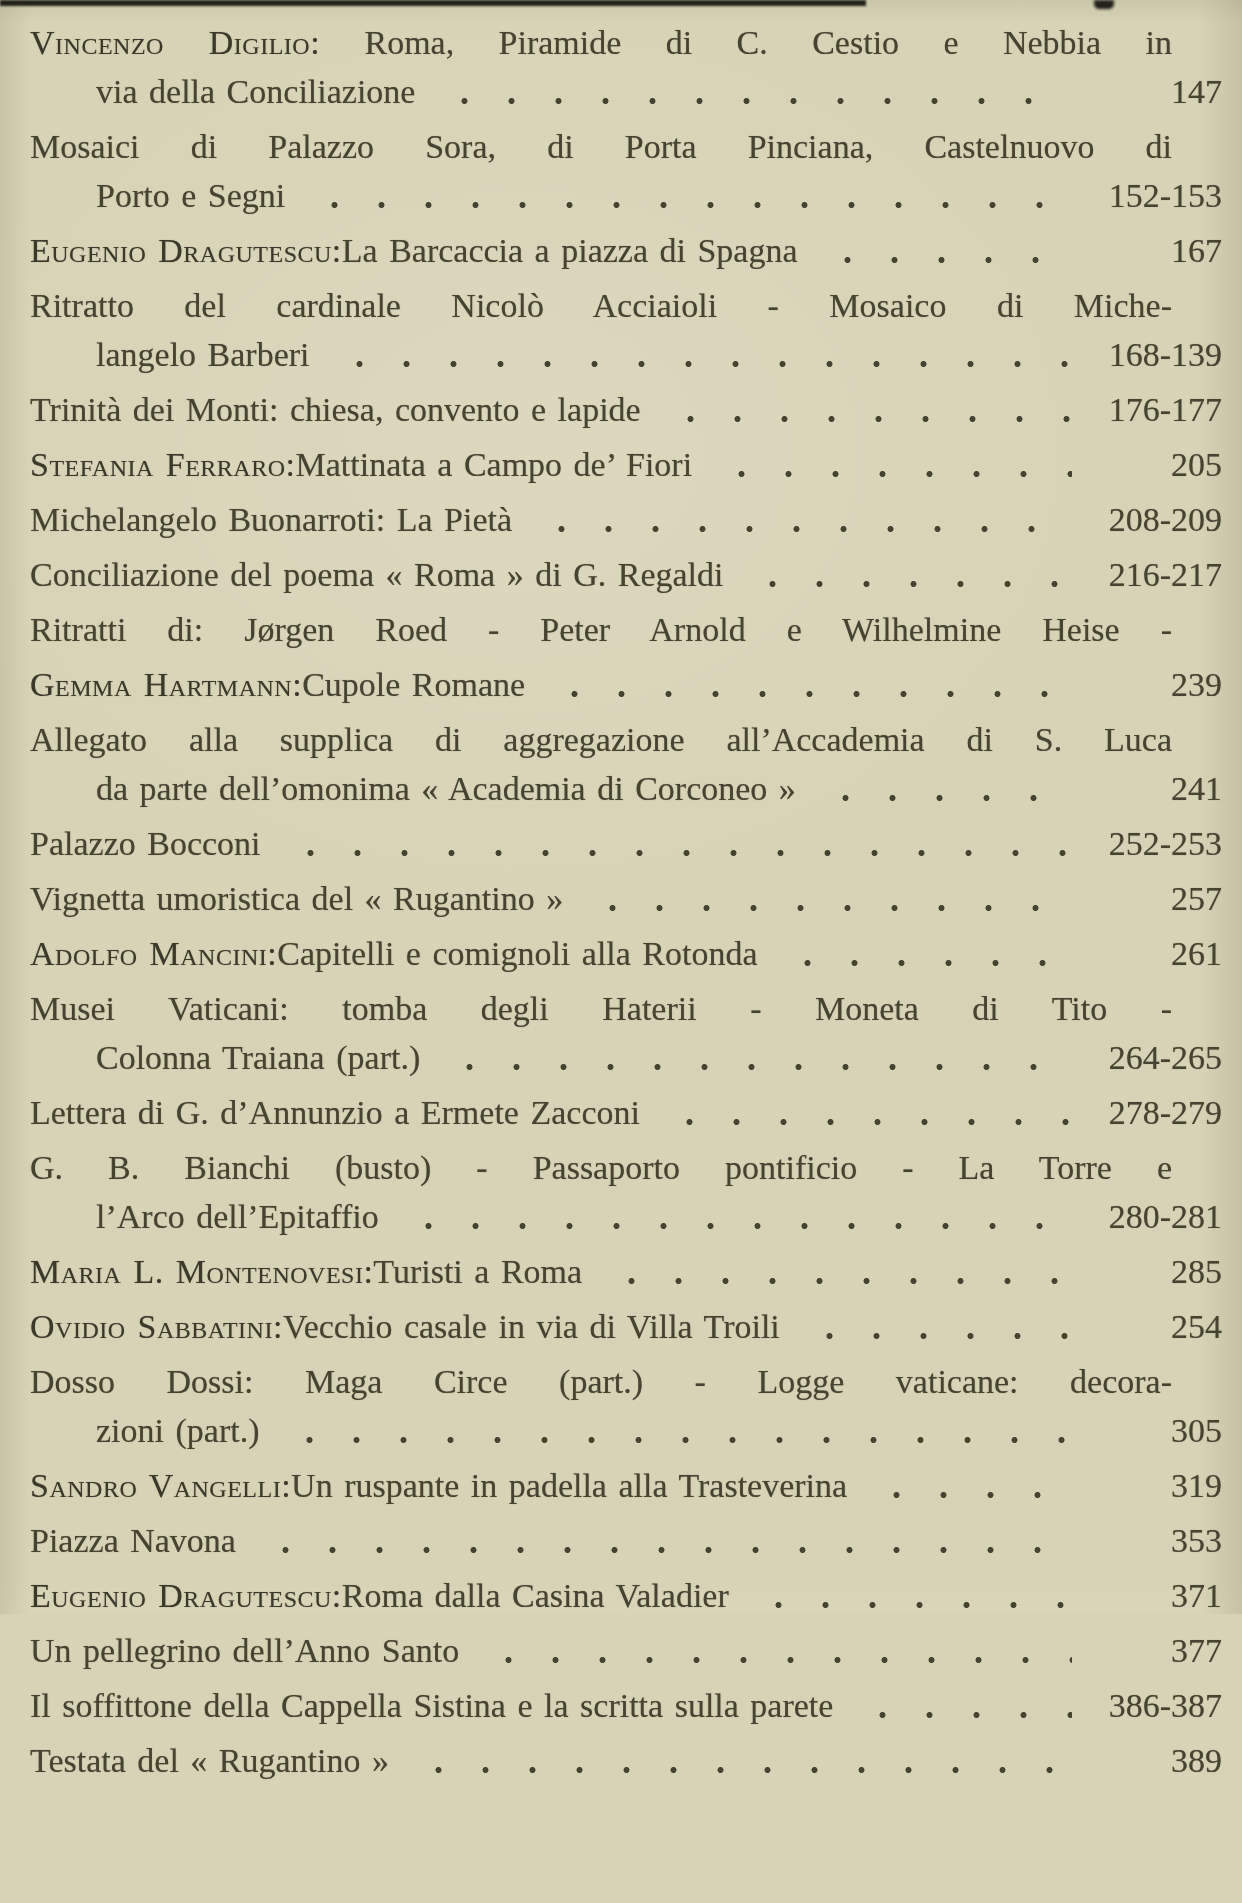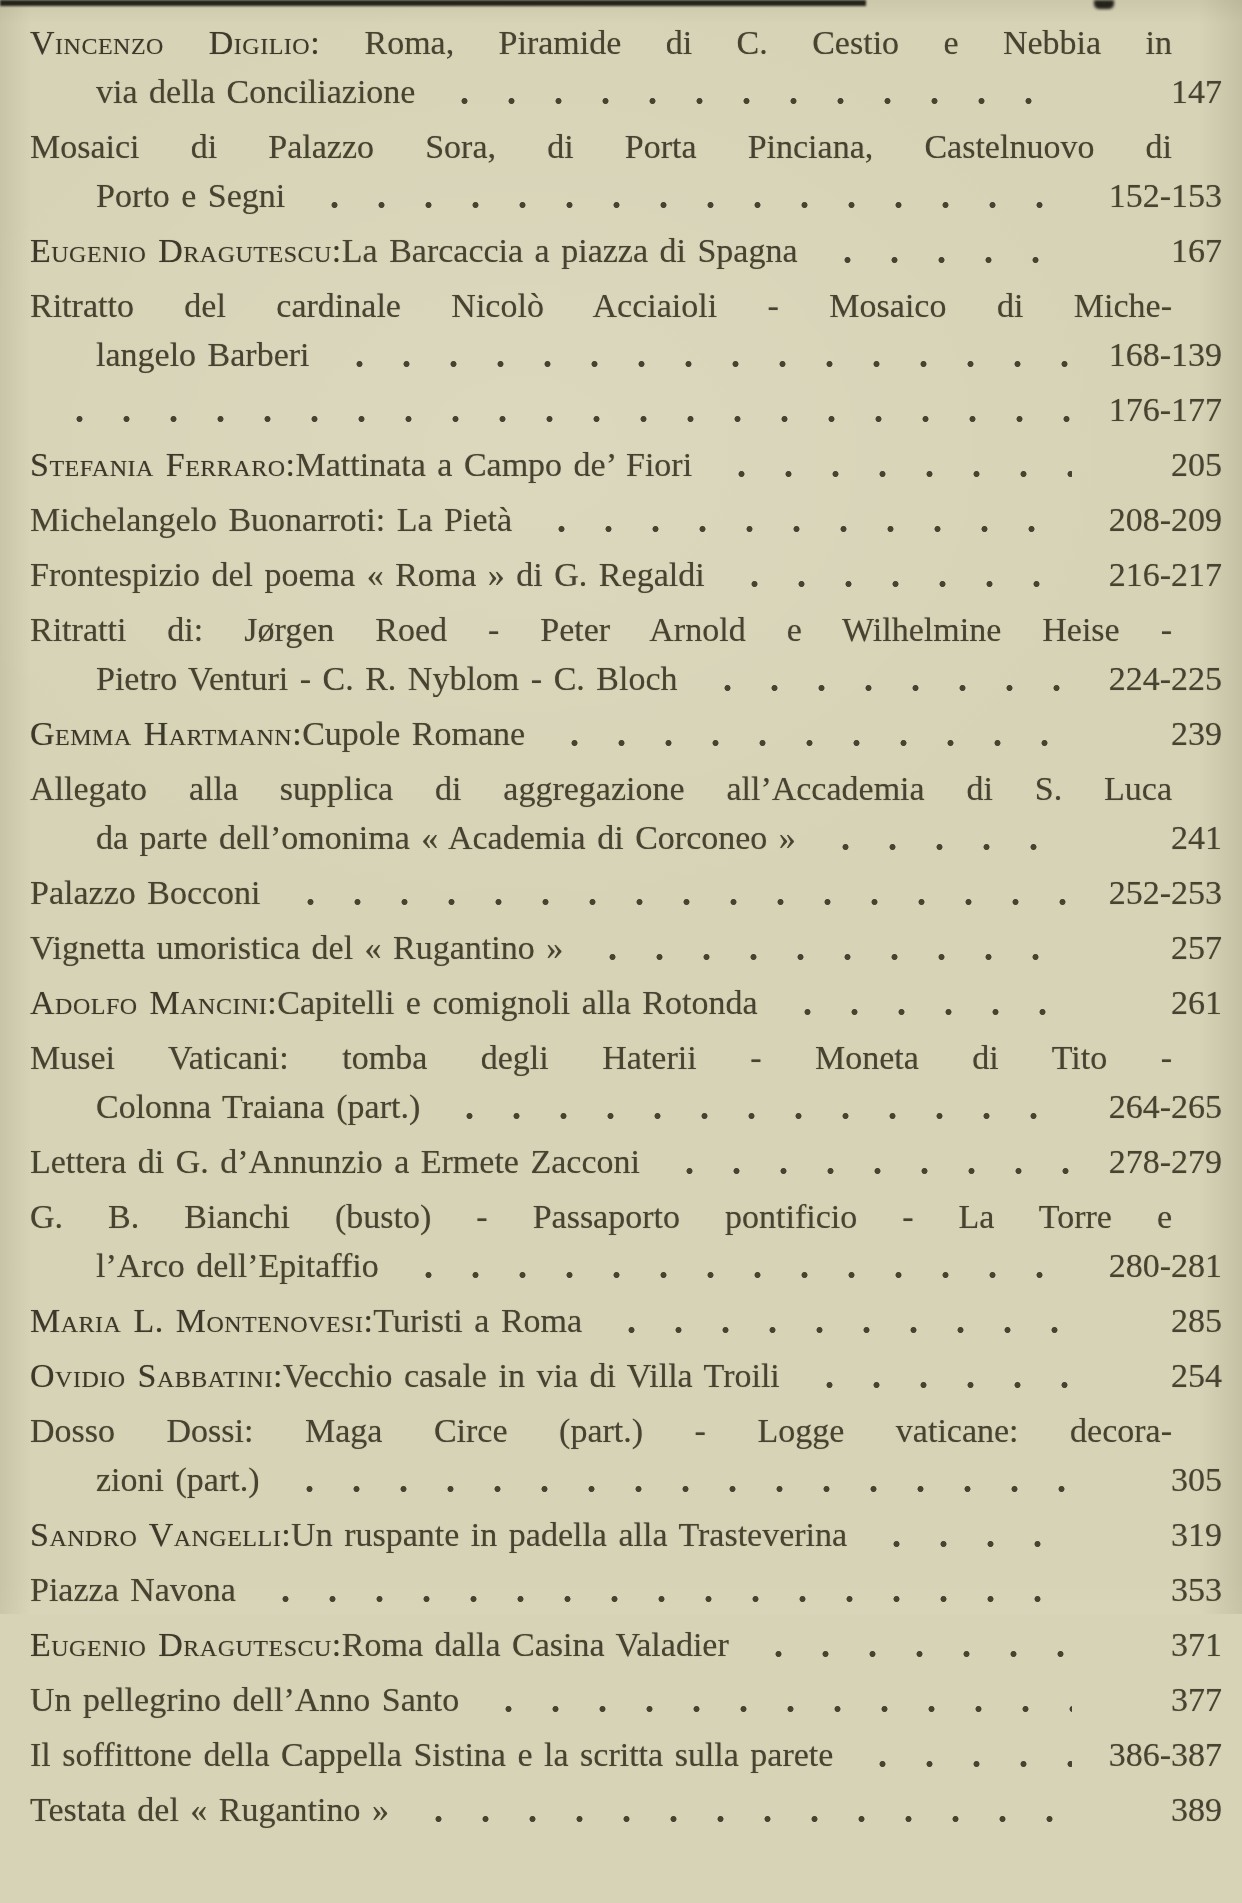--- a/index.html
+++ b/index.html
@@ -121,20 +121,21 @@
         <div class="line-first"><span>Ritratto del cardinale Nicolò Acciaioli - Mosaico di Miche-</span></div>
         <div class="line-last">
           <span class="cont-indent"></span>
           <span class="t">langelo Barberi</span>
           <span class="leader"></span>
           <span class="pagenum">168-139</span>
         </div>
       </div>
       <div class="entry">
         <div class="line-last">
+          <span class="t">Trinità dei Monti: chiesa, convento e lapide</span>
           <span class="leader"></span>
           <span class="pagenum">176-177</span>
         </div>
       </div>
       <div class="entry">
         <div class="line-last">
           <span class="sc">Stefania Ferraro:</span> 
           <span class="t">Mattinata a Campo de’ Fiori</span>
           <span class="leader"></span>
           <span class="pagenum">205</span>
@@ -142,33 +143,27 @@
       </div>
       <div class="entry">
         <div class="line-last">
           <span class="t">Michelangelo Buonarroti: La Pietà</span>
           <span class="leader"></span>
           <span class="pagenum">208-209</span>
         </div>
       </div>
       <div class="entry">
         <div class="line-last">
-          <span class="t">Frontespizio del poema « Roma » di G. Regaldi</span>
+          <span class="t">Conciliazione del poema « Roma » di G. Regaldi</span>
           <span class="leader"></span>
           <span class="pagenum">216-217</span>
         </div>
       </div>
       <div class="entry">
         <div class="line-first"><span>Ritratti di: Jørgen Roed - Peter Arnold e Wilhelmine Heise -</span></div>
-        <div class="line-last">
-          <span class="cont-indent"></span>
-          <span class="t">Pietro Venturi - C. R. Nyblom - C. Bloch</span>
-          <span class="leader"></span>
-          <span class="pagenum">224-225</span>
-        </div>
       </div>
       <div class="entry">
         <div class="line-last">
           <span class="sc">Gemma Hartmann:</span> 
           <span class="t">Cupole Romane</span>
           <span class="leader"></span>
           <span class="pagenum">239</span>
         </div>
       </div>
       <div class="entry">

